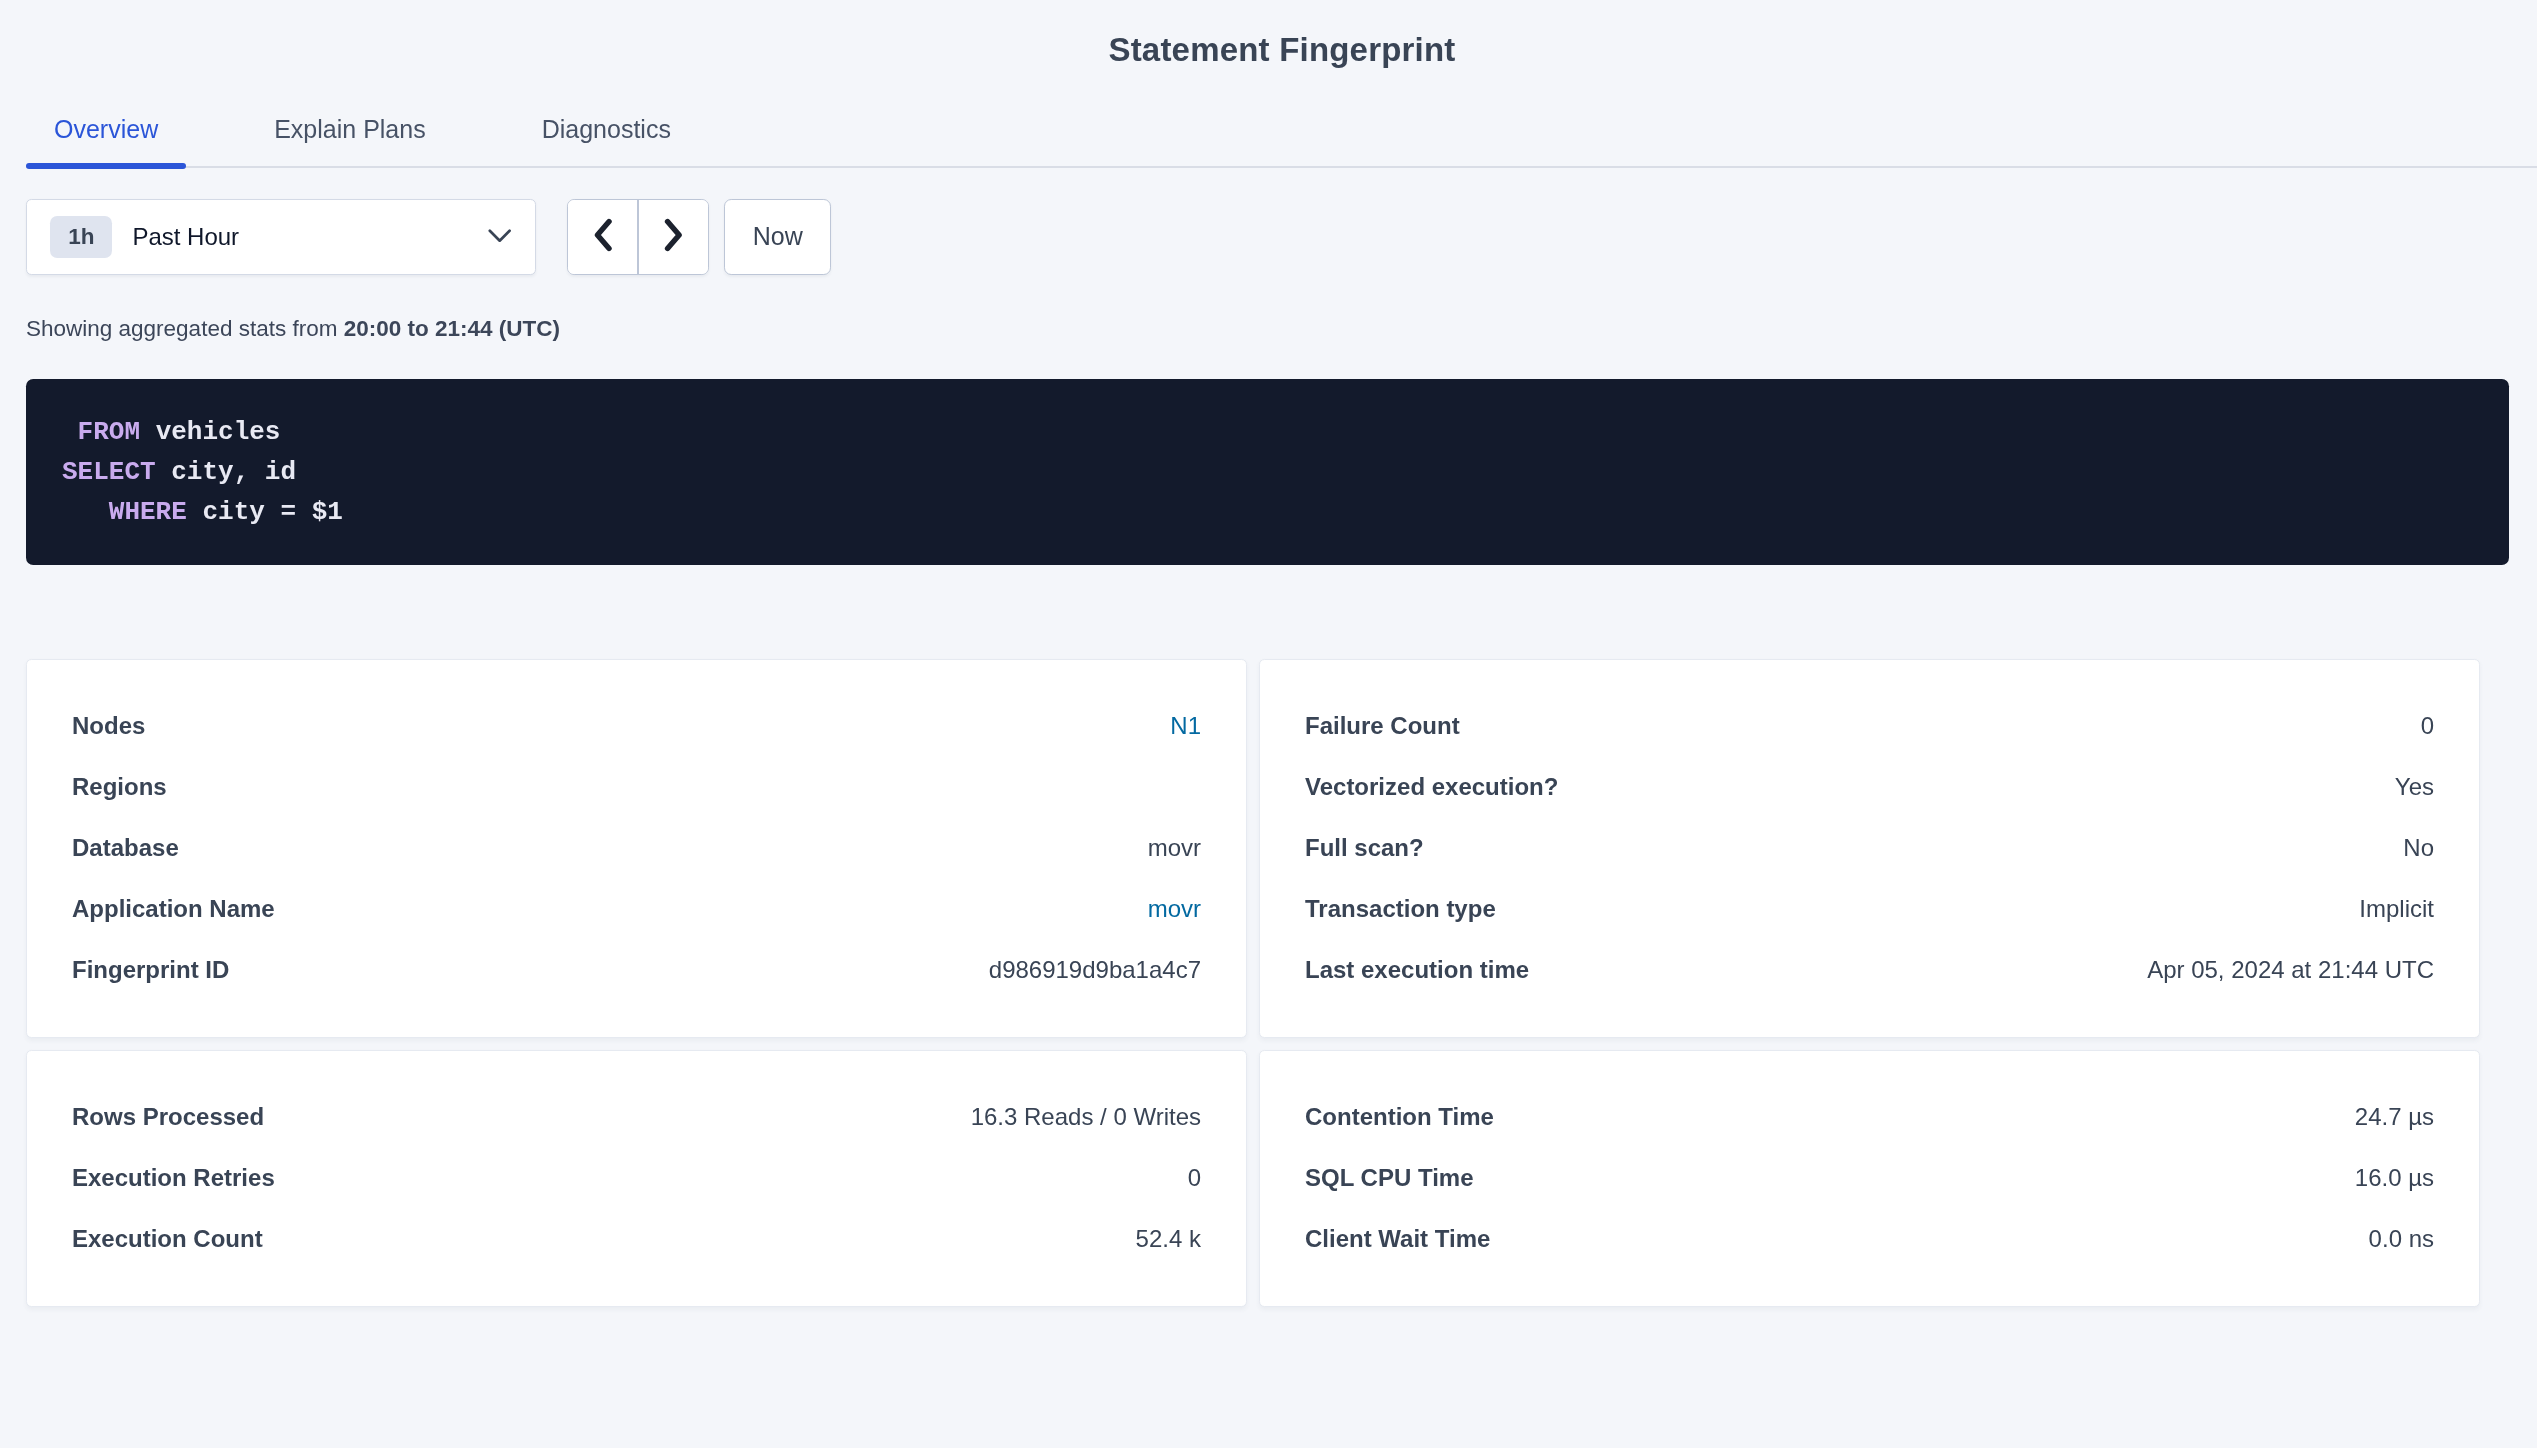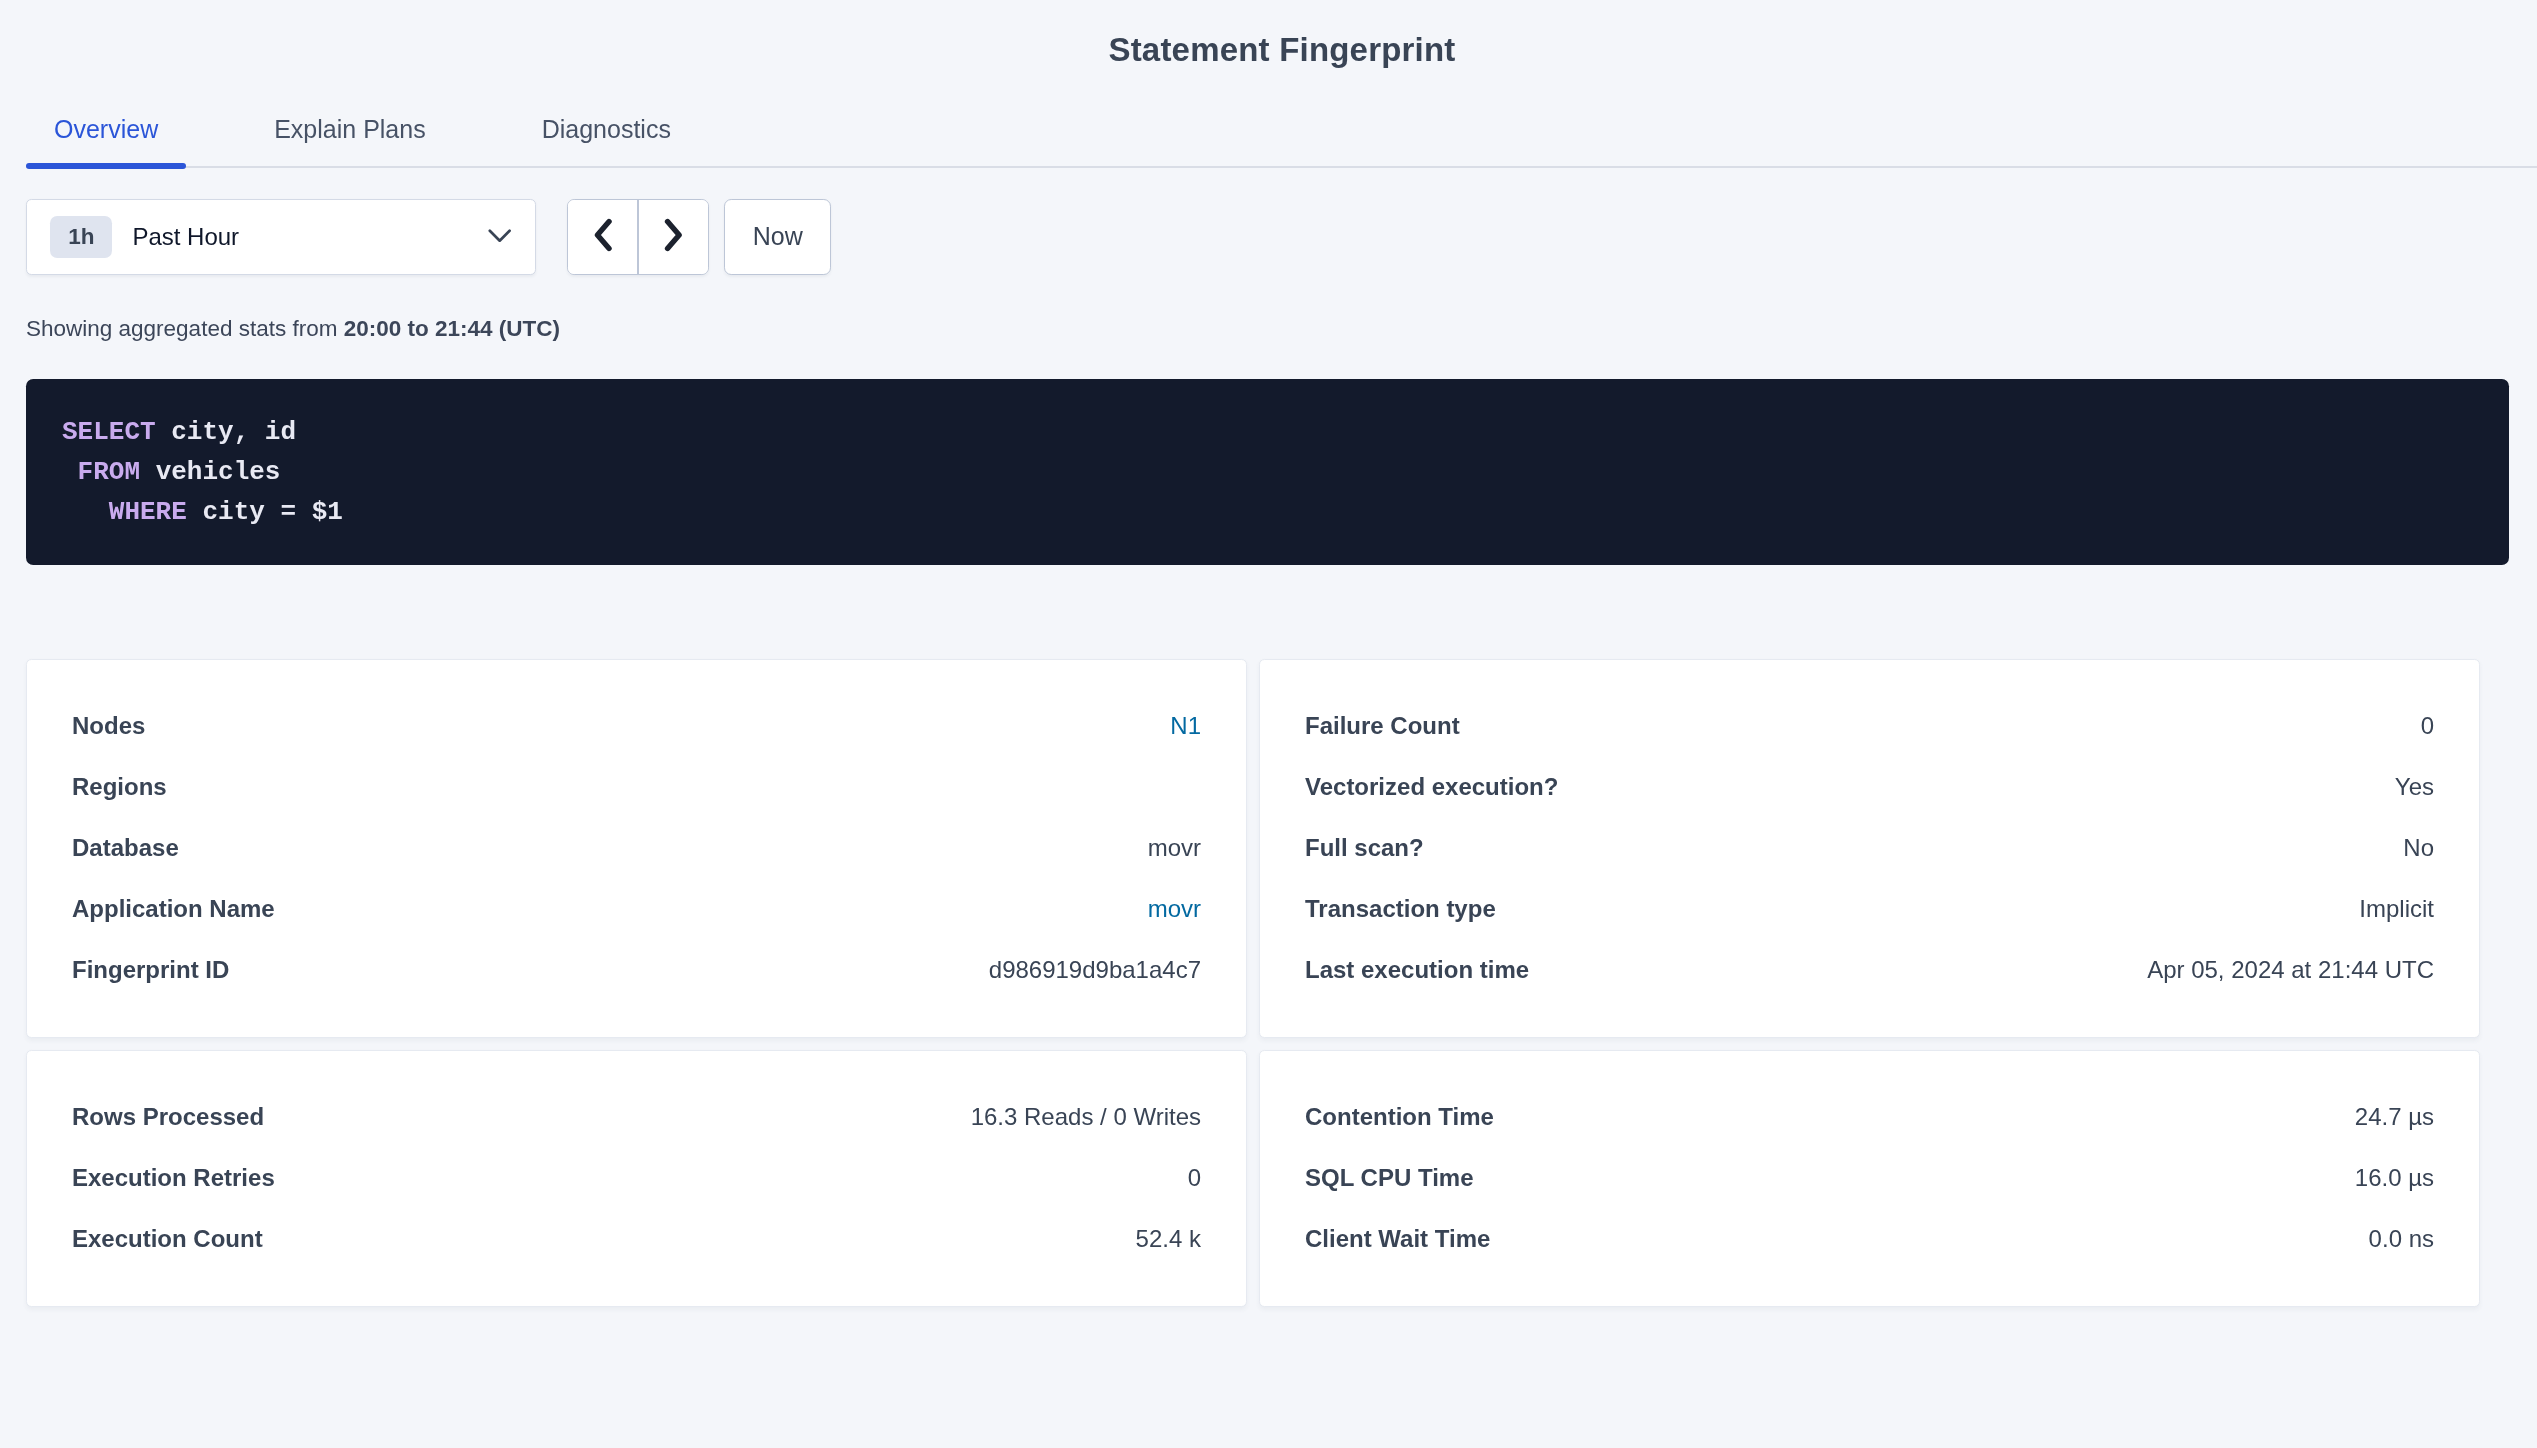--- a/index.html
+++ b/index.html
@@ -225,22 +225,22 @@
     </div>
 
     <button class="now-button">Now</button>
   </div>
 
   <div class="summary">
     <span>Showing aggregated stats from </span><strong>20:00 to 21:44 (UTC)</strong>
   </div>
 
   <div class="sql-box">
+    <div class="code-line"><span> </span><span class="kw">FROM</span><span> vehicles</span></div>
     <div class="code-line"><span></span><span class="kw">SELECT</span><span> city, id</span></div>
-    <div class="code-line"><span> </span><span class="kw">FROM</span><span> vehicles</span></div>
     <div class="code-line"><span>   </span><span class="kw">WHERE</span><span> city = $1</span></div>
   </div>
 
   <div class="cards">
 
     <div class="card">
       <div class="row">
         <span class="label">Nodes</span>
         <span class="value link">N1</span>
       </div>

